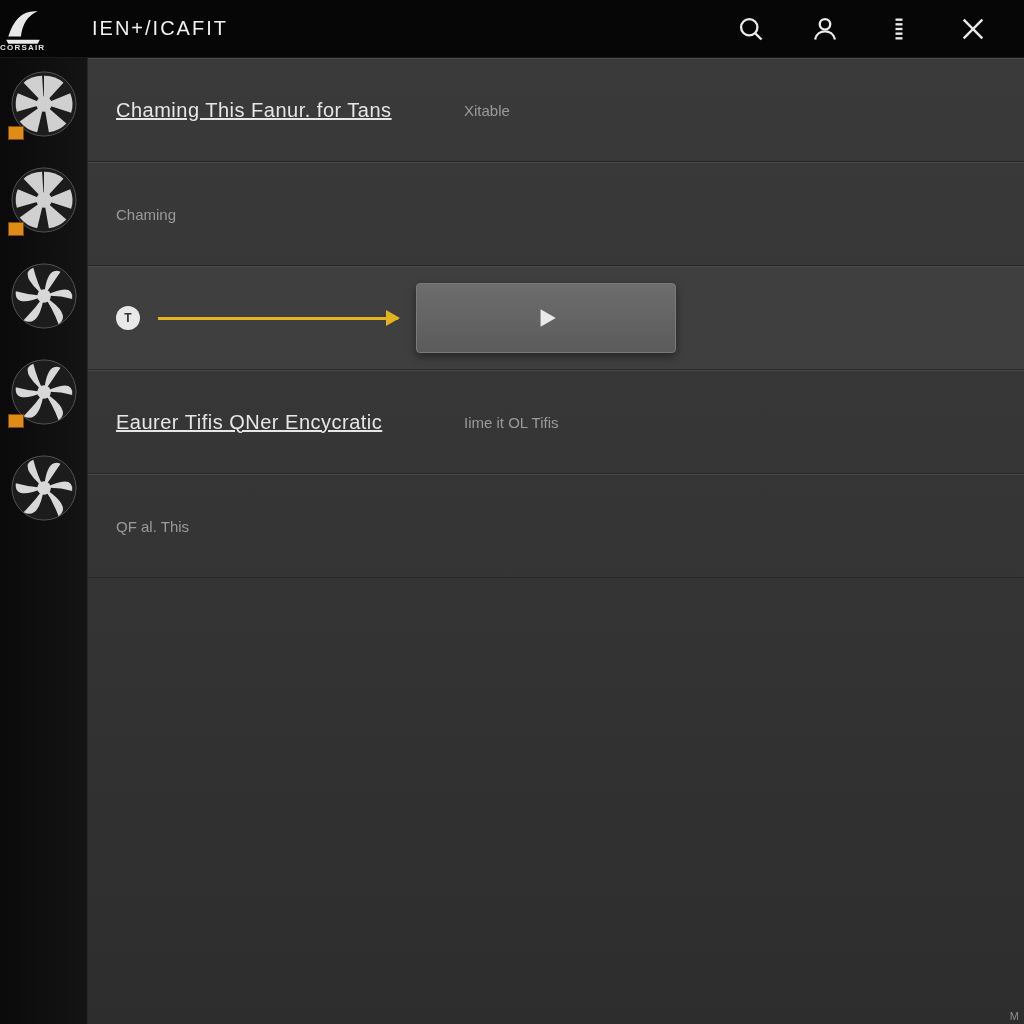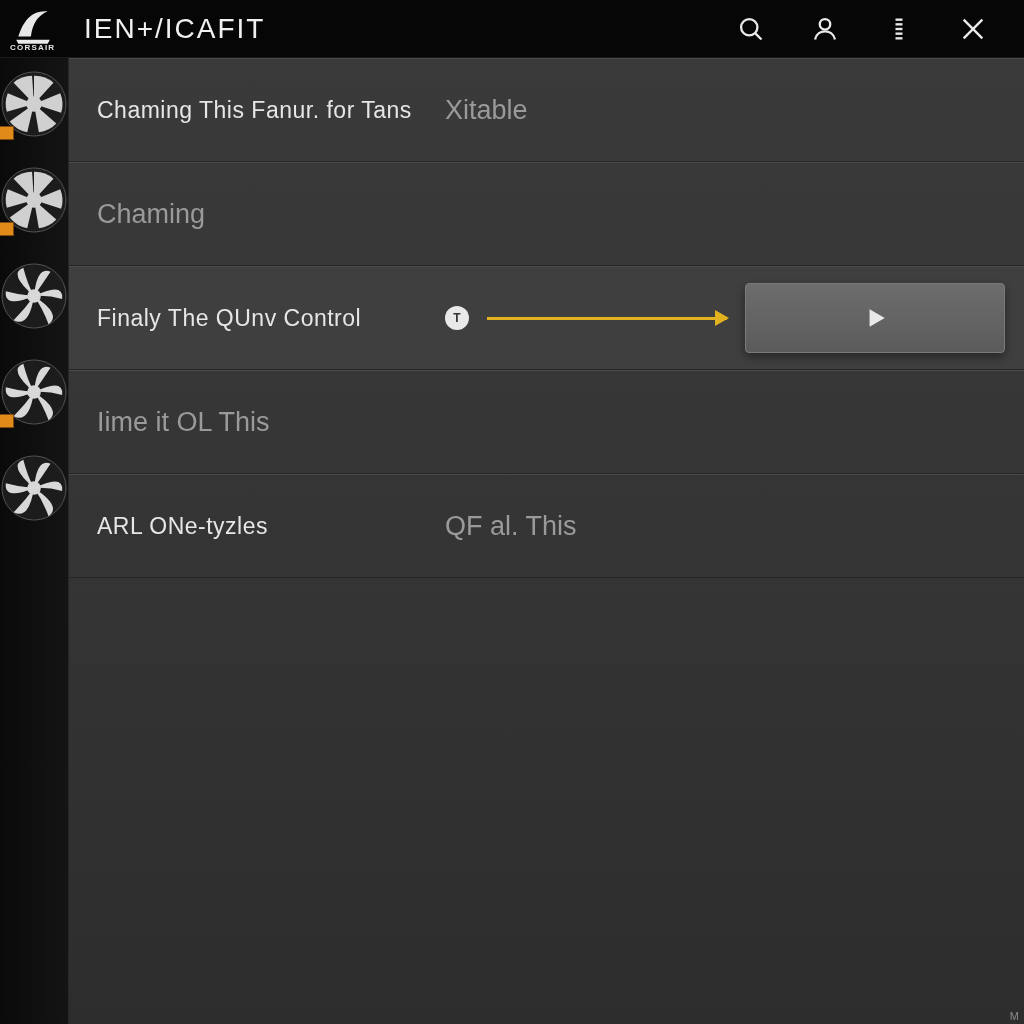--- a/index.html
+++ b/index.html
@@ -15,30 +15,29 @@
     height: 58px;
     display: flex;
     align-items: center;
     background: #060606;
     border-bottom: 1px solid #1a1a1a;
   }
   .logo {
     display: flex;
     align-items: flex-start;
     gap: 6px;
-    padding-left: 10px;
     width: 78px;
   }
   .sail { width: 42px; height: 42px; display:flex; align-items:center; justify-content:center; }
   .sail svg { width: 42px; height: 42px; }
   .logo-text { font-size: 8px; letter-spacing: 1.2px; color:#e2e2e2; font-weight:600; margin-top:-4px;}
   .logo-col { display:flex; flex-direction:column; align-items:center; }
   .app-title {
-    font-size: 28px; letter-spacing: 2px; color:#f0f0f0; font-weight:400;
-    margin-left: 6px;
+    font-size: 20px; letter-spacing: 2px; color:#f0f0f0; font-weight:400;
+    margin-left: 14px;
   }
   .topbar-spacer { flex:1; }
   .topbar-icons { display:flex; align-items:center; gap:40px; padding-right:34px; }
   .tb-icon { width:34px; height:34px; display:flex; align-items:center; justify-content:center; cursor:pointer; }
   .tb-icon svg { width:28px; height:28px; stroke:#eaeaea; fill:none; stroke-width:2; }
 
   
   .workspace { display:flex; height: calc(1024px - 58px); }
   .sidebar {
     width: 88px;
@@ -65,26 +64,27 @@
   .row {
     height:104px;
     border-bottom:1px solid #262626;
     border-top:1px solid #4a4a4a;
     display:flex; align-items:center;
     padding-left:28px; padding-right:28px;
   }
   .row.selected { background:#3f3f3f; }
   .row-label {
     width: 348px;
-    font-size:23px;
+    font-size:20px;
     color:#e6e6e6;
     letter-spacing:0.5px;
+    text-decoration:underline;
   }
   .row-value {
-    font-size:27px;
+    font-size:15px;
     color:#9a9a9a;
   }
 
   
   .r3-controls { display:flex; align-items:center; gap:18px; flex:1; }
   .tiny-circle {
     width:24px; height:24px; border-radius:50%; background:#e9e9e9;
     display:flex; align-items:center; justify-content:center;
     color:#333; font-size:12px; font-weight:700;
   }
@@ -246,38 +246,37 @@
 
   <div class="main">
     <div class="row">
       <div class="row-label">Chaming  This  Fanur.  for  Tans</div>
       <div class="row-value">Xitable</div>
     </div>
     <div class="row">
       <div class="row-value">Chaming</div>
     </div>
     <div class="row selected">
-      <div class="row-label">Finaly  The  QUnv  Control</div>
       <div class="r3-controls">
         <span class="tiny-circle">T</span>
         <span class="arrow-line"></span>
         <span class="play-chip">
           <svg viewBox="0 0 24 24">
               <path d="M7 4 L21 12 L7 20 Z"></path>
             </svg>
         </span>
         <span class="chevron">
           
         </span>
       </div>
     </div>
     <div class="row">
-      <div class="row-value">Iime  it  OL  This</div>
-    </div>
-    <div class="row">
-      <div class="row-label">ARL  ONe-tyzles</div>
+      <div class="row-label">Eaurer  Tifis  QNer  Encycratic</div>
+      <div class="row-value">Iime  it  OL  Tifis</div>
+    </div>
+    <div class="row">
       <div class="row-value">QF  al.  This</div>
     </div>
     <div class="remaining"></div>
   </div>
 </div>
 
 <div class="watermark">M</div>
 
 </body></html>

